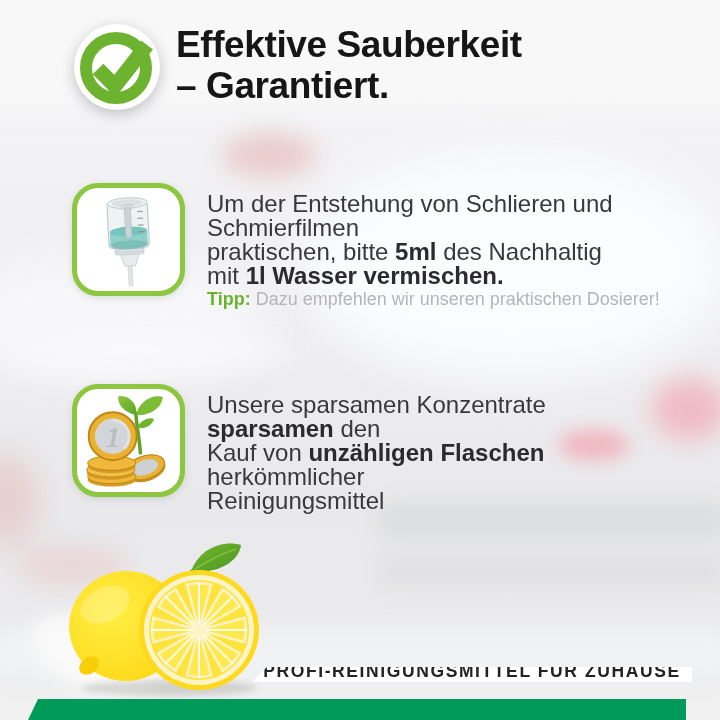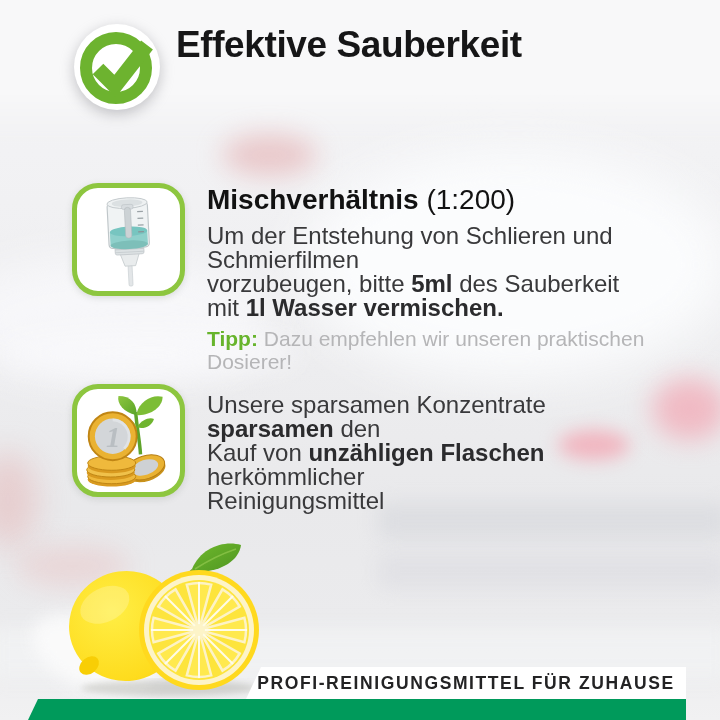--- a/index.html
+++ b/index.html
@@ -40,30 +40,30 @@
   .icon-box{width:103px;height:103px;flex:0 0 auto;background:#fff;border:5px solid #8dc63f;
     border-radius:26px;display:flex;align-items:center;justify-content:center;
     box-shadow:0 2px 7px rgba(90,100,90,.18);}
   .icon-box svg{width:96px;height:96px;}
   .f-text{margin-left:22px;width:470px;}
   .f-heading{font-size:28px;line-height:30px;color:#121212;margin-top:2px;}
   .f-heading b{font-weight:700;}
   .f-heading .hn{font-weight:400;}
   .f-body{margin-top:9px;font-size:24px;line-height:24px;color:#39393b;}
   .f-body b{font-weight:700;color:#2b2b2d;}
-  .f-tip{margin-top:7px;font-size:21px;line-height:23px;color:#b5b5b7;}
+  .f-tip{font-size:18px;line-height:23px;color:#b5b5b7;}
   .f-tip b{color:#67b42c;font-weight:700;}
 
   
   .lemons{position:absolute;left:64px;top:538px;width:202px;height:162px;}
 
   
-  .banner-white{position:absolute;left:246px;top:667px;width:440px;height:32px;background:#fff;
+  .banner-white{position:absolute;left:252px;top:667px;width:440px;height:15px;background:#fff;
     clip-path:polygon(15px 0,100% 0,100% 100%,0 100%);
-    display:flex;align-items:center;justify-content:center;}
+    display:flex;align-items:flex-end;justify-content:center;}
   .banner-white .txt{font-size:17.5px;font-weight:700;letter-spacing:1.6px;color:#232324;white-space:nowrap;}
   .banner-green{position:absolute;left:0;top:699px;width:686px;height:21px;background:#009a5b;
     clip-path:polygon(38px 0,100% 0,100% 100%,28px 100%);}
 </style>
 </head>
 <body>
 
 <div class="stage">
 
   <div class="bg">
@@ -83,20 +83,21 @@
   </div>
 
   <div class="header">
     <svg class="check-badge" viewBox="0 0 92 92">
       <circle cx="45" cy="47" r="43" fill="#ffffff"></circle>
       <circle cx="44" cy="48" r="30" fill="none" stroke="#6db32f" stroke-width="12"></circle>
       <path d="M26 49 L43 66 L75 25" fill="none" stroke="#6db32f" stroke-width="15"></path>
     </svg>
     <div class="title">
       <span>Effektive Sauberkeit</span>
+      <span>– Garantiert.</span>
     </div>
   </div>
 
   <div class="feature f-mix">
     <div class="icon-box">
       <svg viewBox="0 0 100 100">
         <g transform="rotate(-3 50 50)">
           <rect x="47.6" y="76" width="4.2" height="22" rx="1.5" fill="#e3e6e8" stroke="#c4cacd" stroke-width=".6"></rect>
           <path d="M40 64 h20 l-4.5 13 h-11 Z" fill="#e9eced" stroke="#c2c8cb" stroke-width=".8"></path>
           <rect x="35" y="56" width="30" height="9" rx="2" fill="#dde2e4" stroke="#c0c6c9" stroke-width=".8"></rect>
@@ -111,27 +112,23 @@
           <rect x="44" y="13" width="12" height="5" rx="2" fill="#d7dcdf" stroke="#b9c0c3" stroke-width=".6"></rect>
           <rect x="46.8" y="16" width="6.4" height="32" rx="3" fill="#ccd2d5" stroke="#b2b9bc" stroke-width=".6"></rect>
           <line x1="60" y1="21" x2="66" y2="21" stroke="#9aa2a6" stroke-width="1.3"></line>
           <line x1="60" y1="28" x2="66" y2="28" stroke="#9aa2a6" stroke-width="1.3"></line>
           <line x1="60" y1="35" x2="66" y2="35" stroke="#9aa2a6" stroke-width="1.3"></line>
           <line x1="60" y1="42" x2="66" y2="42" stroke="#8a9296" stroke-width="1.3"></line>
         </g>
       </svg>
     </div>
     <div class="f-text">
-      <div class="f-heading">
-        <b>Mischverhältnis</b>
-        <span class="hn">(1:200)</span>
-      </div>
       <div class="f-body">
         <span>Um der Entstehung von Schlieren und Schmierfilmen</span><br>
-        <span>vorzubeugen, bitte </span><b>5ml</b><span> des Sauberkeit</span><br>
+        <span>praktischen, bitte </span><b>5ml</b><span> des Nachhaltig</span><br>
         <span>mit </span><b>1l Wasser vermischen.</b>
       </div>
       <div class="f-tip">
         <b>Tipp:</b>
         <span>Dazu empfehlen wir unseren praktischen Dosierer!</span>
       </div>
     </div>
   </div>
 
   <div class="feature f-save">

